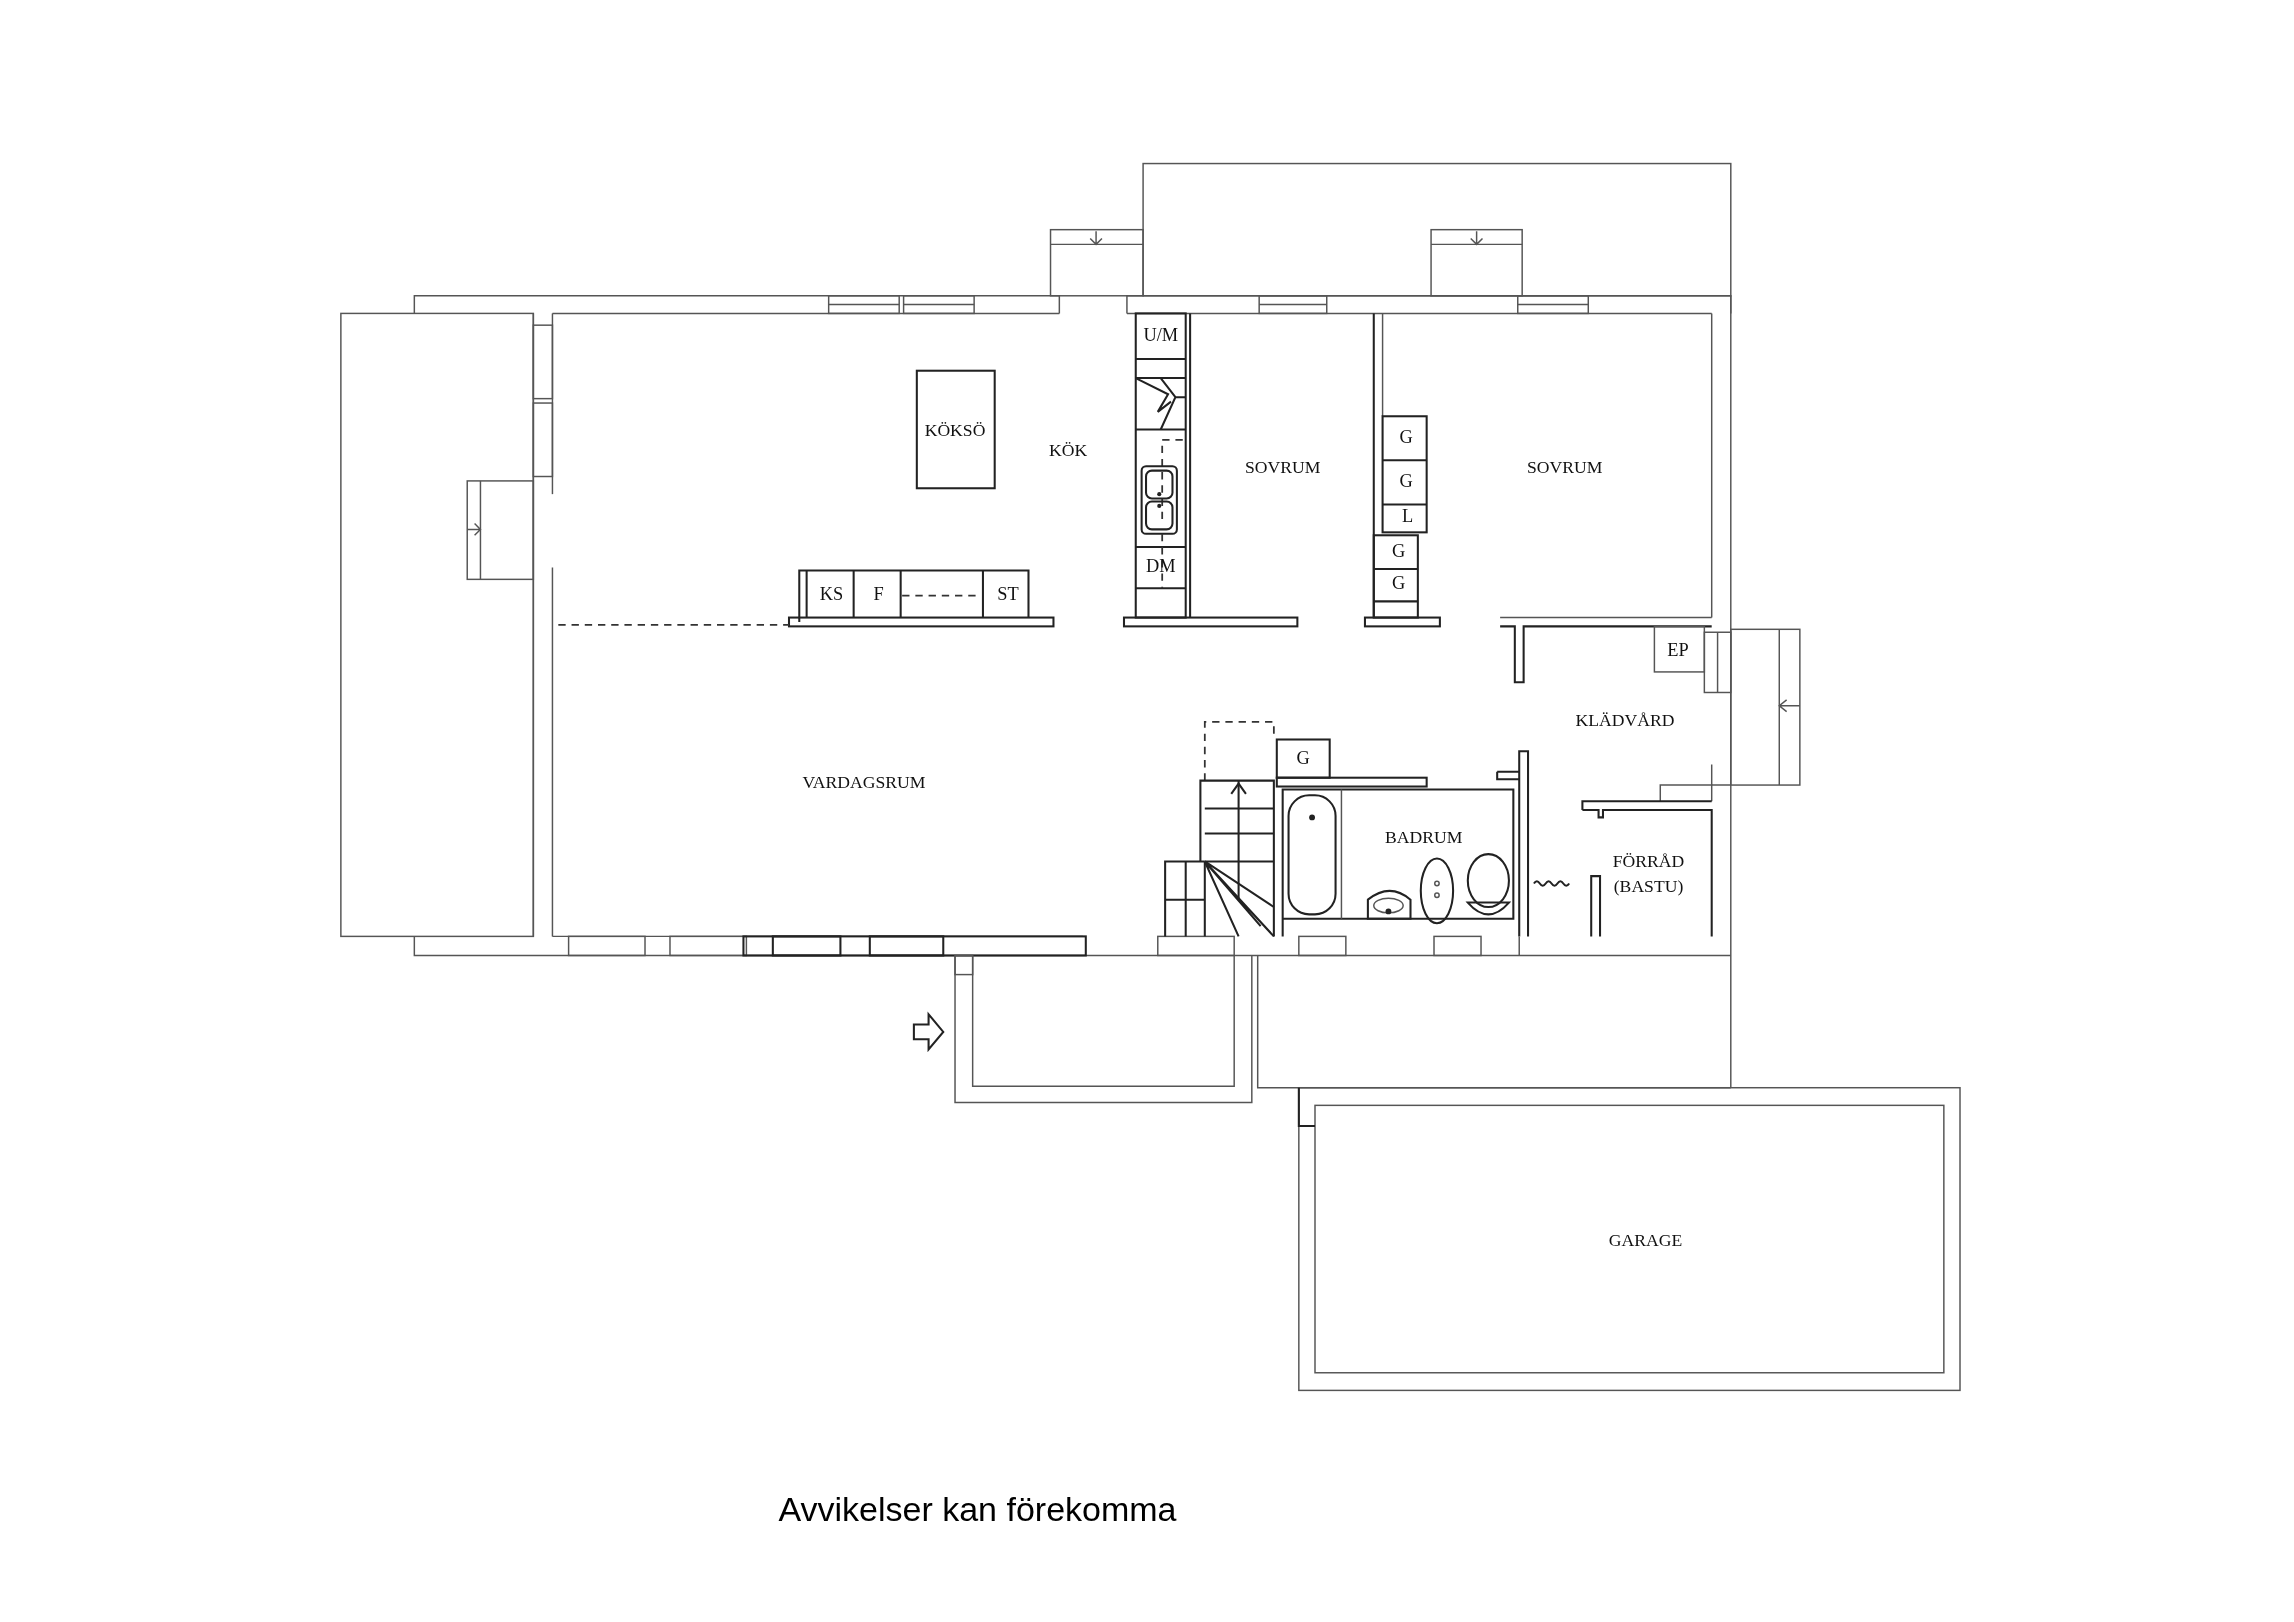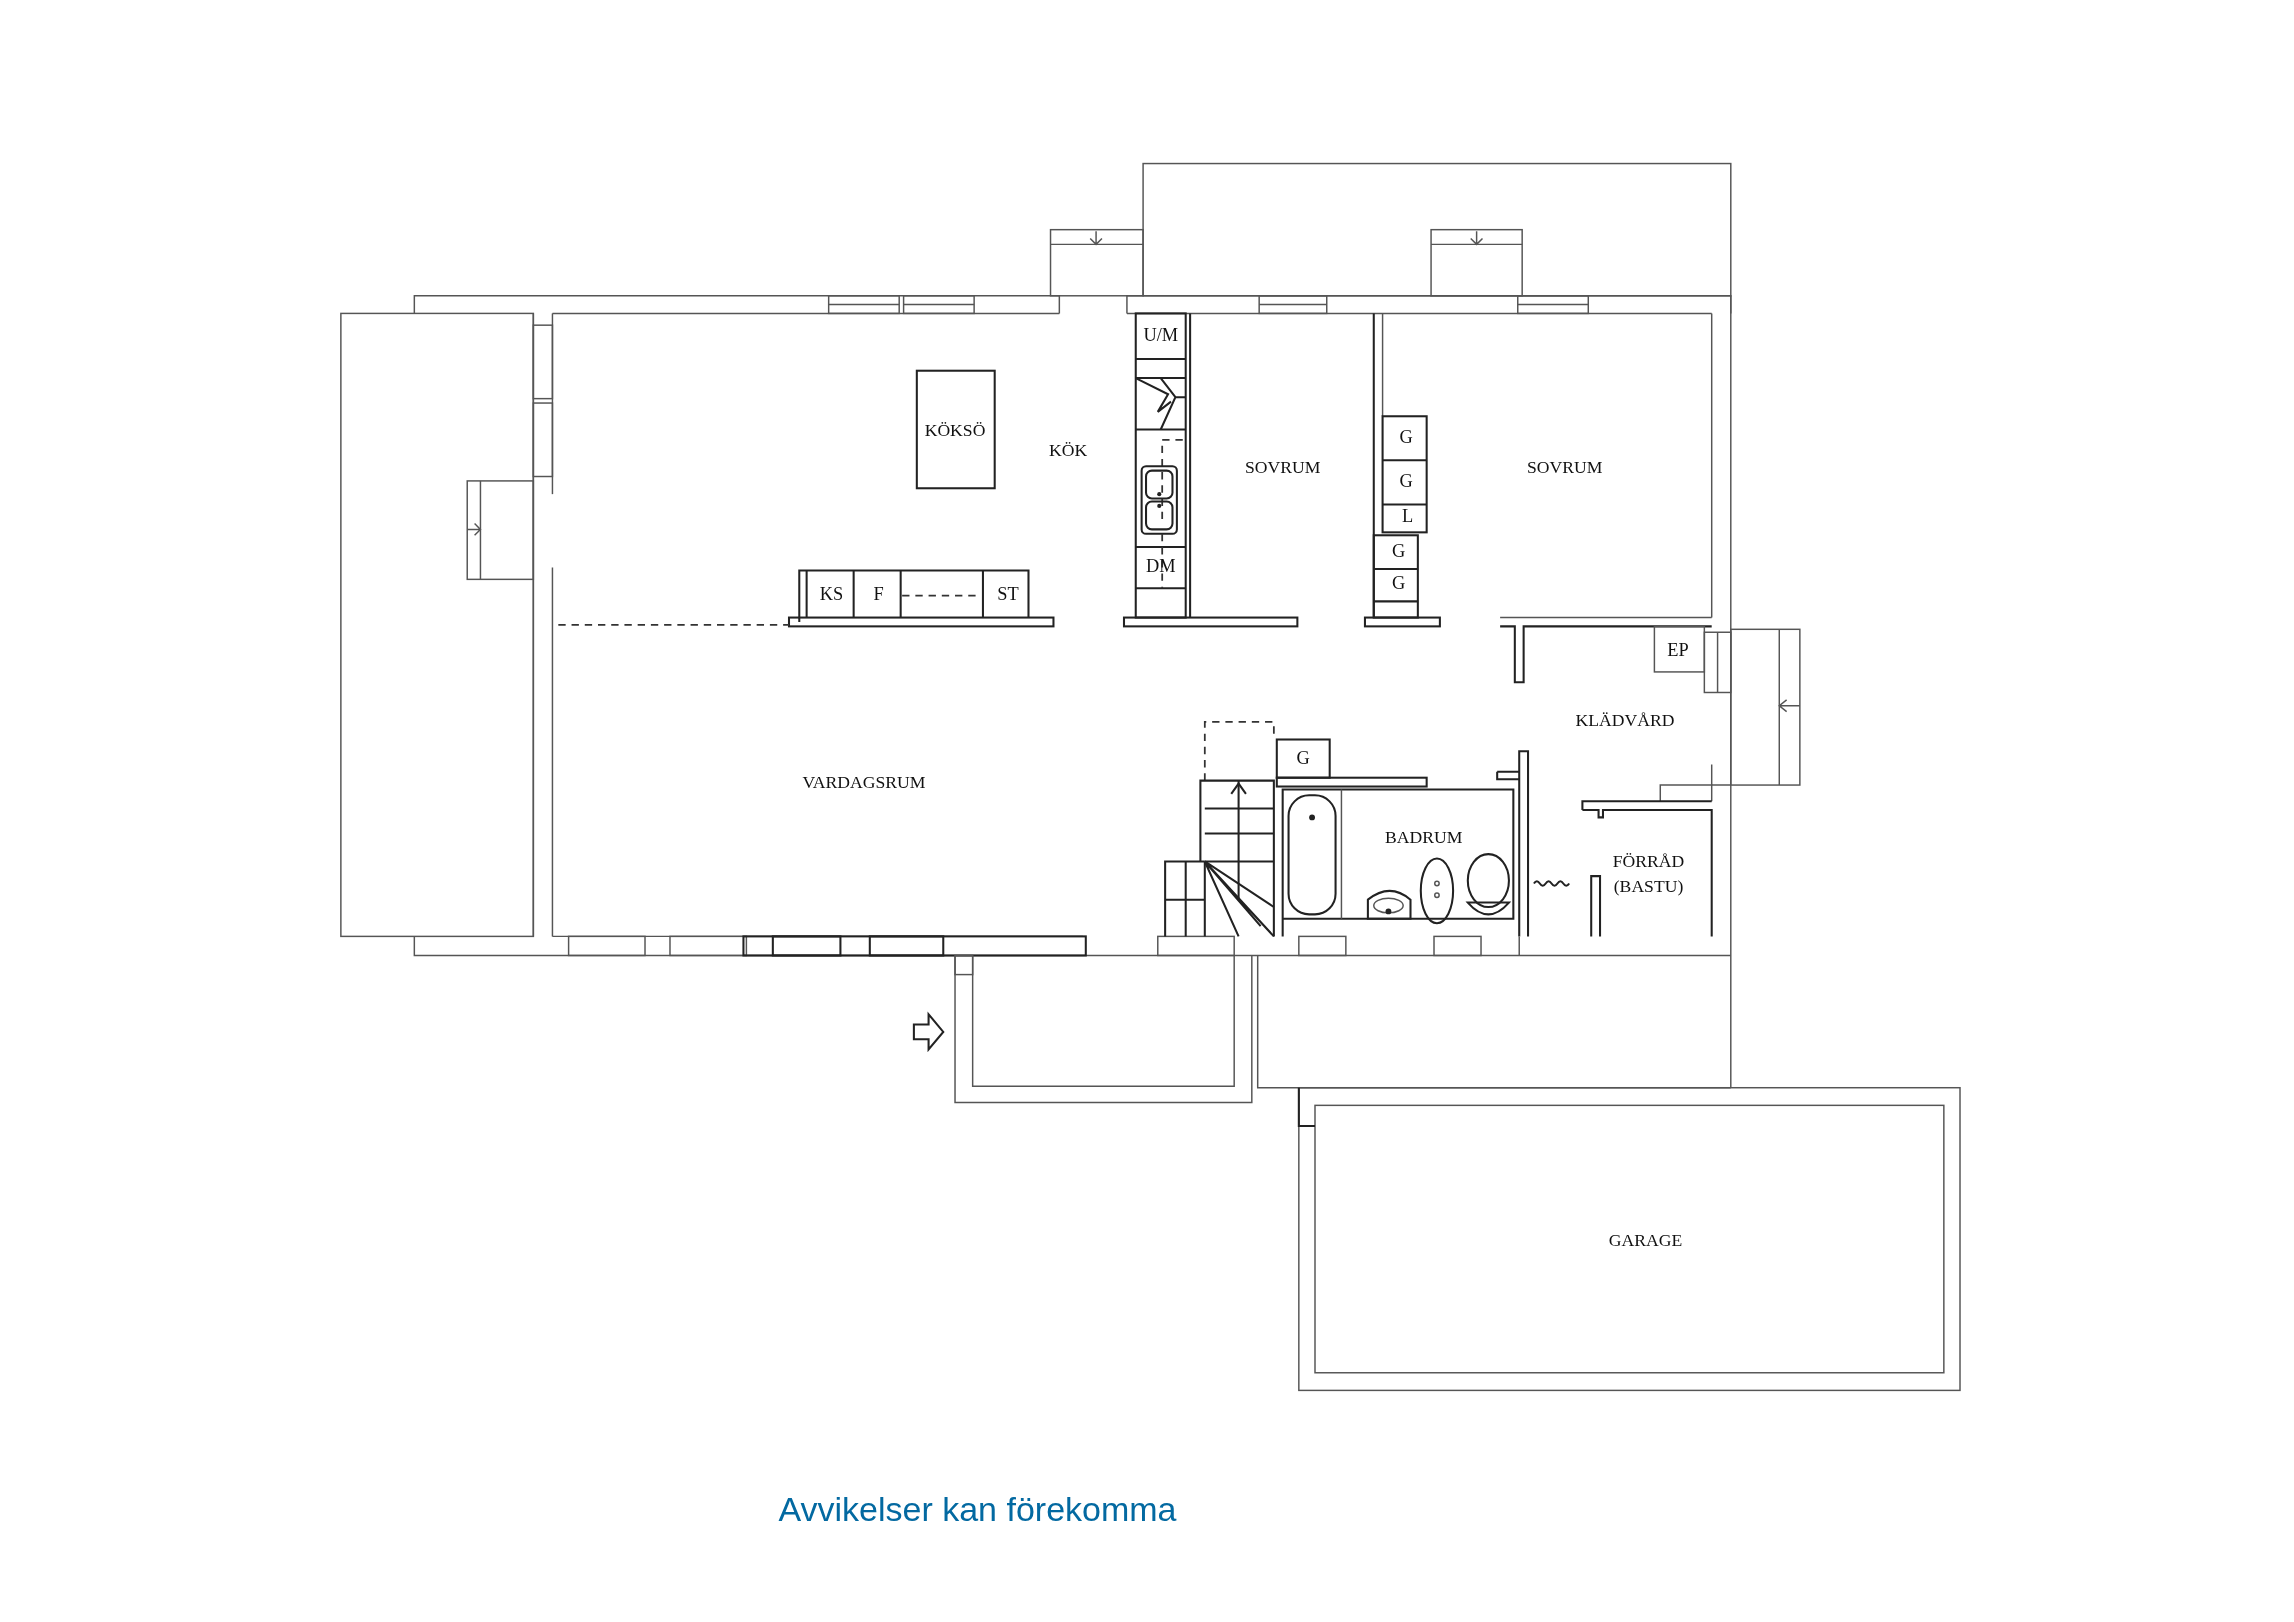--- a/index.html
+++ b/index.html
@@ -3,21 +3,21 @@
 <meta charset="utf-8">
 <style>
   html,body{margin:0;padding:0;background:#ffffff;}
   body{width:2295px;height:1623px;overflow:hidden;position:relative;}
   #plan{position:absolute;left:0;top:0;width:2295px;height:1623px;}
   .w{fill:none;stroke:#555;stroke-width:1;}
   .wd{fill:none;stroke:#222;stroke-width:1.4;}
   .dash{fill:none;stroke:#333;stroke-width:1.2;stroke-dasharray:5 4;}
   .lbl{font-family:"Liberation Serif","DejaVu Serif",serif;font-size:12px;fill:#111;text-anchor:middle;dominant-baseline:middle;}
   .fix{font-family:"Liberation Serif","DejaVu Serif",serif;font-size:12.5px;fill:#111;text-anchor:middle;dominant-baseline:middle;}
-  .note{position:absolute;left:0;width:1955px;top:1490px;text-align:center;font-family:"Liberation Sans",sans-serif;font-size:34px;color:#0369a1;}
+  .note{position:absolute;left:0;width:1955px;top:1490px;text-align:center;font-family:"Liberation Sans",sans-serif;font-size:34px;color:#000000;}
 </style>
 </head>
 <body>
 
 <svg id="plan" viewBox="0 0 1562 1104" xmlns="http://www.w3.org/2000/svg">
 
   <g>
     <rect class="w" x="778" y="111" width="400" height="90"></rect>
     <rect class="w" x="715" y="156" width="63" height="45"></rect>
     <line class="w" x1="715" y1="166" x2="778" y2="166"></line>

